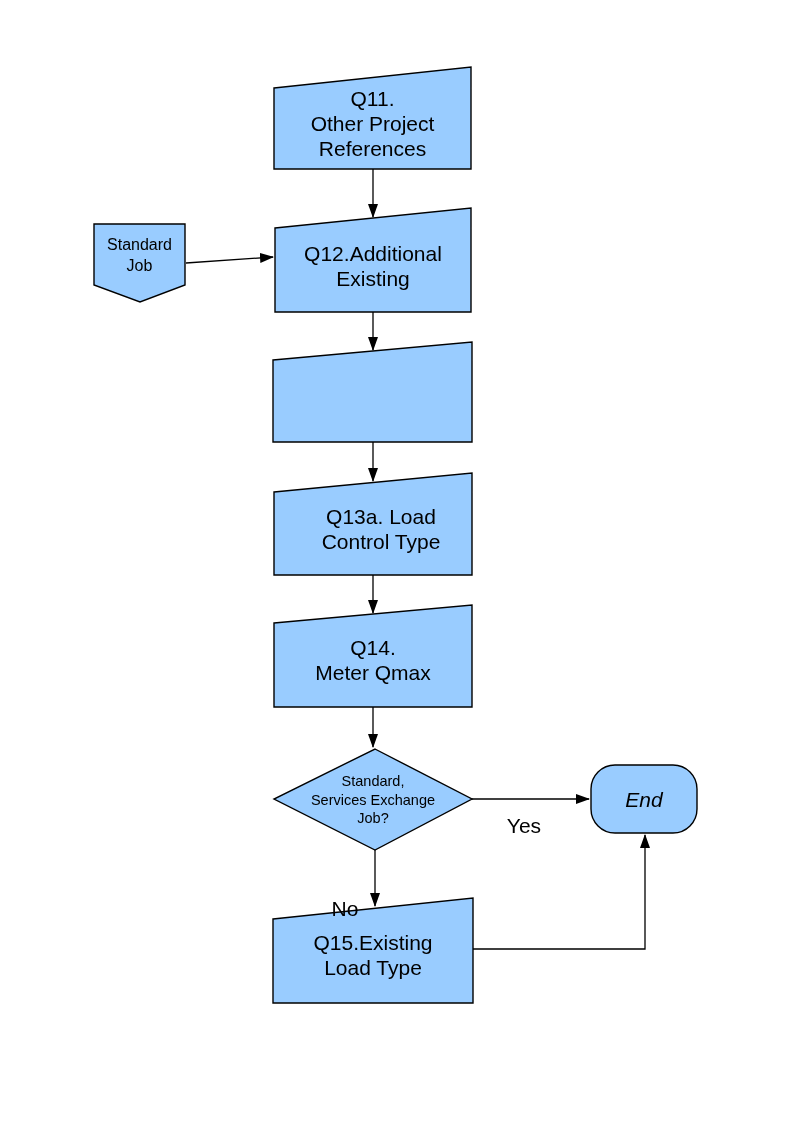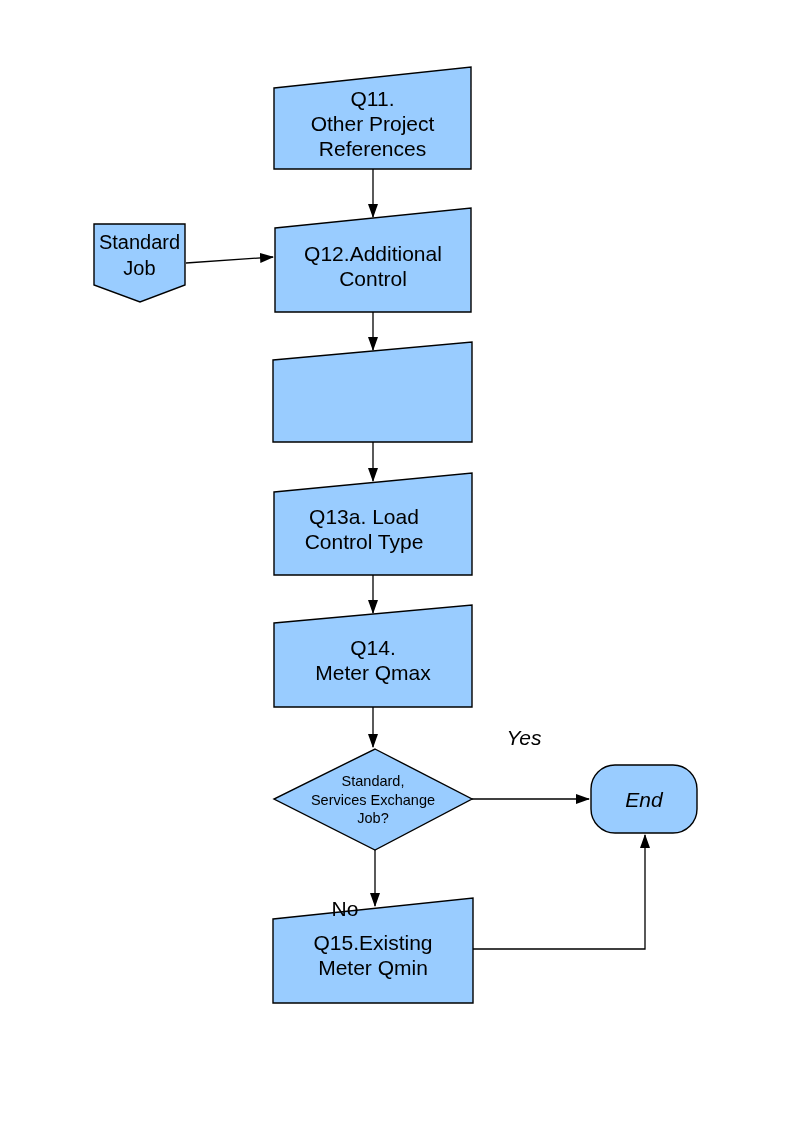--- a/index.html
+++ b/index.html
@@ -26,21 +26,21 @@
   .label {
     position: absolute;
     display: flex;
     align-items: center;
     justify-content: center;
     text-align: center;
     white-space: pre-line;
     font-size: 21px;
     line-height: 25px;
   }
-  .lbl-pentagon { font-size: 20px; line-height: 26px; text-align: center; }
+  .lbl-pentagon { font-size: 16px; line-height: 21px; text-align: center; }
   .lbl-diamond  { font-size: 14.5px; line-height: 18.5px; }
   .lbl-edge     { font-size: 21px; line-height: 24px; }
 </style>
 </head>
 <body>
 
 <div class="canvas">
 
   <svg width="794" height="1123" viewBox="0 0 794 1123">
     <defs>
@@ -69,28 +69,28 @@
     <rect class="node" x="591" y="765" width="106" height="68" rx="24" ry="24"></rect>
     <polygon class="node" points="273,919 473,898 473,1003 273,1003"></polygon>
   </svg>
 
   <div class="label" style="left:274px; top:77px;  width:197px; height:92px;">Q11.
 Other Project
 References</div>
   <div class="label lbl-pentagon" style="left:94px;  top:224px; width:91px;  height:62px;">Standard
 Job</div>
   <div class="label" style="left:275px; top:220px; width:196px; height:92px;">Q12.Additional
-Control</div>
-  <div class="label" style="left:265px; top:482px; width:198px; height:93px;">Q13a. Load
+Existing</div>
+  <div class="label" style="left:282px; top:482px; width:198px; height:93px;">Q13a. Load
 Control Type</div>
   <div class="label" style="left:274px; top:612px; width:198px; height:95px;">Q14.
 Meter Qmax</div>
   <div class="label lbl-diamond" style="left:284px; top:765px; width:178px; height:70px;">Standard,
 Services Exchange
 Job?</div>
   <div class="label" style="left:591px; top:765px; width:106px; height:68px;font-style:italic;">End</div>
   <div class="label" style="left:273px; top:906px; width:200px; height:97px;">Q15.Existing
-Meter Qmin</div>
+Load Type</div>
 
-  <div class="label lbl-edge" style="left:494px; top:726px; width:60px; height:24px;font-style:italic;">Yes</div>
+  <div class="label lbl-edge" style="left:494px; top:814px; width:60px; height:24px;">Yes</div>
   <div class="label lbl-edge" style="left:325px; top:897px; width:40px; height:24px;">No</div>
 
 </div>
 
 </body></html>

